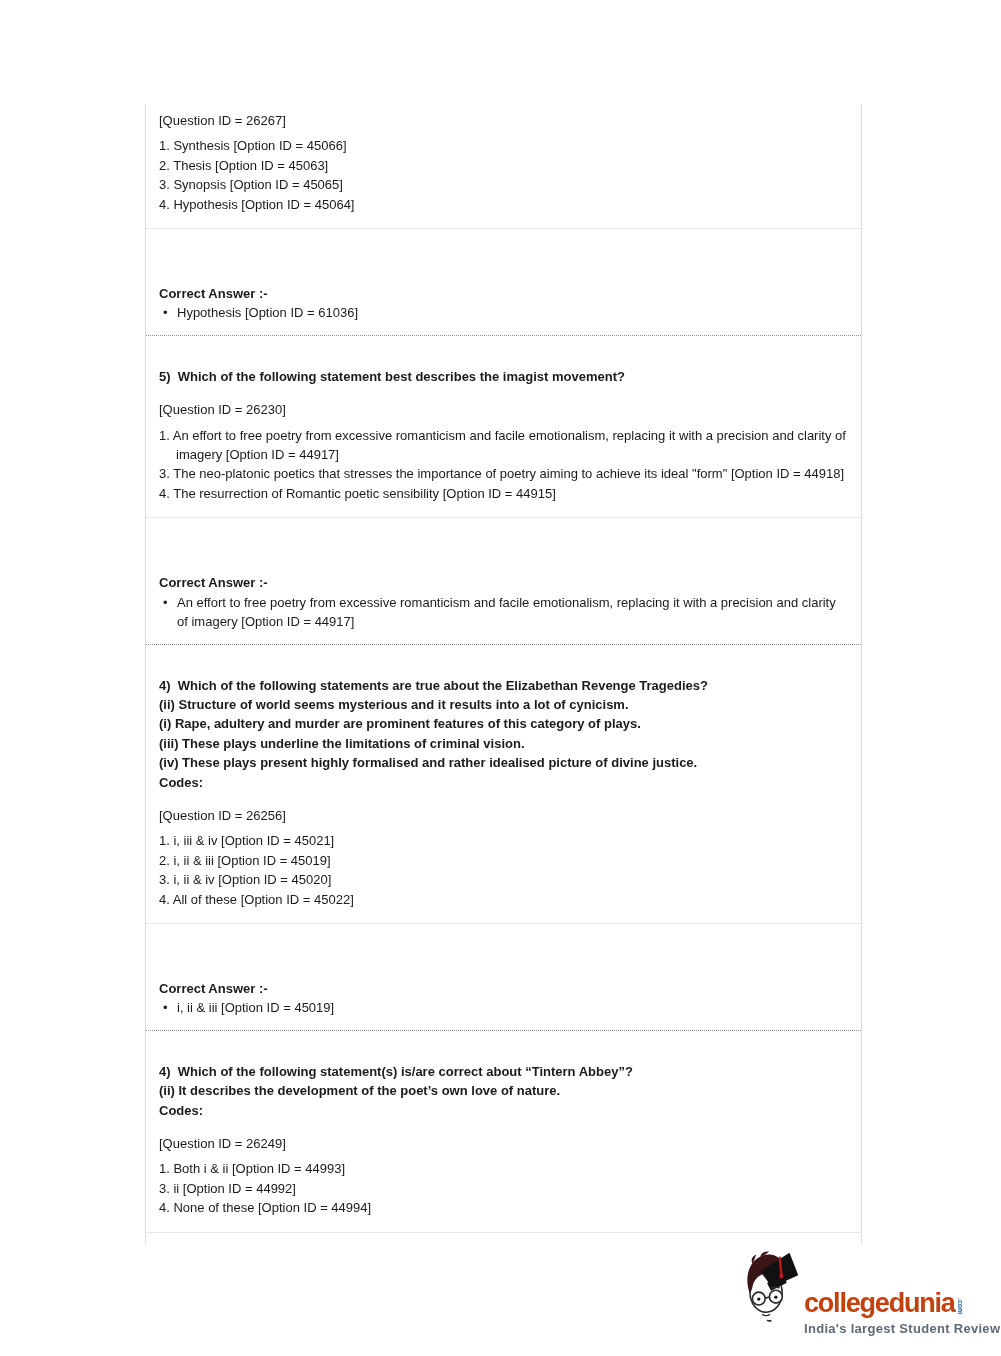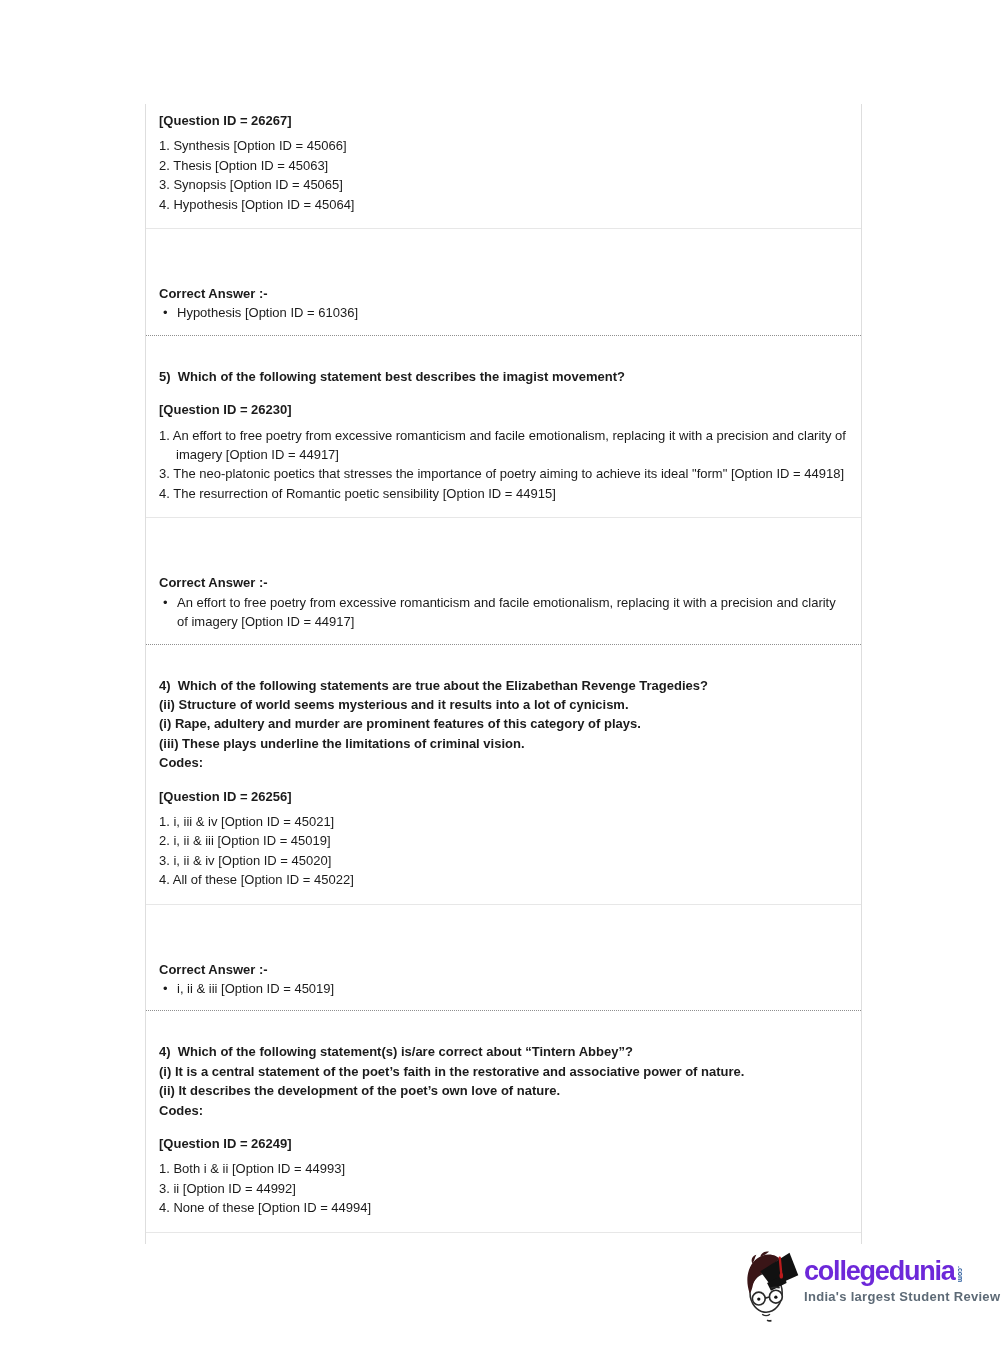--- a/index.html
+++ b/index.html
@@ -33,21 +33,21 @@
     border-bottom: 1px solid #e7e7e7;
   }
   .qa-group.first .q-block {
     padding-top: 7px;
   }
   .q-line {
     font-weight: bold;
     white-space: pre-wrap;
   }
   .q-id {
-    font-weight: bold;
+    font-weight: normal;
     margin-top: 14px;
   }
   .qa-group.first .q-id {
     margin-top: 0;
   }
   .options {
     margin-top: 6px;
   }
   .option {
     padding-left: 17px;
@@ -93,22 +93,23 @@
     margin-top: 12px;
   }
   .logo-brand-row {
     display: flex;
     align-items: flex-end;
   }
   .logo-brand {
     font-size: 27px;
     font-weight: bold;
     letter-spacing: -1.2px;
-    color: #6d28d9;
+    color: #c2410c;
     line-height: 30px;
+    margin-top: 32px;
   }
   .logo-tld {
     writing-mode: vertical-rl;
     font-size: 7px;
     font-weight: bold;
     color: #2b5c9d;
     line-height: 8px;
     margin-left: 1px;
     margin-bottom: 4px;
   }
@@ -157,39 +158,39 @@
       <div class="answer">An effort to free poetry from excessive romanticism and facile emotionalism, replacing it with a precision and clarity of imagery [Option ID = 44917]</div>
     </div>
   </section>
 
   <section class="qa-group">
     <div class="q-block">
       <div class="q-line">4)  Which of the following statements are true about the Elizabethan Revenge Tragedies?</div>
       <div class="q-line">(ii) Structure of world seems mysterious and it results into a lot of cynicism.</div>
       <div class="q-line">(i) Rape, adultery and murder are prominent features of this category of plays.</div>
       <div class="q-line">(iii) These plays underline the limitations of criminal vision.</div>
+      <div class="q-line">(iv) These plays present highly formalised and rather idealised picture of divine justice.</div>
       <div class="q-line">Codes:</div>
       <div class="q-id">[Question ID = 26256]</div>
       <div class="options">
         <div class="option">1. i, iii &amp; iv [Option ID = 45021]</div>
         <div class="option">2. i, ii &amp; iii [Option ID = 45019]</div>
         <div class="option">3. i, ii &amp; iv [Option ID = 45020]</div>
         <div class="option">4. All of these [Option ID = 45022]</div>
       </div>
     </div>
     <div class="a-block">
       <div class="ca-label">Correct Answer :-</div>
       <div class="answer">i, ii &amp; iii [Option ID = 45019]</div>
     </div>
   </section>
 
   <section class="qa-group last">
     <div class="q-block">
       <div class="q-line">4)  Which of the following statement(s) is/are correct about “Tintern Abbey”?</div>
-      <div class="q-line">(i) It is a central statement of the poet’s faith in the restorative and associative power of nature.</div>
       <div class="q-line">(ii) It describes the development of the poet’s own love of nature.</div>
       <div class="q-line">Codes:</div>
       <div class="q-id">[Question ID = 26249]</div>
       <div class="options">
         <div class="option">1. Both i &amp; ii [Option ID = 44993]</div>
         <div class="option">3. ii [Option ID = 44992]</div>
         <div class="option">4. None of these [Option ID = 44994]</div>
       </div>
     </div>
     <div class="a-block">

